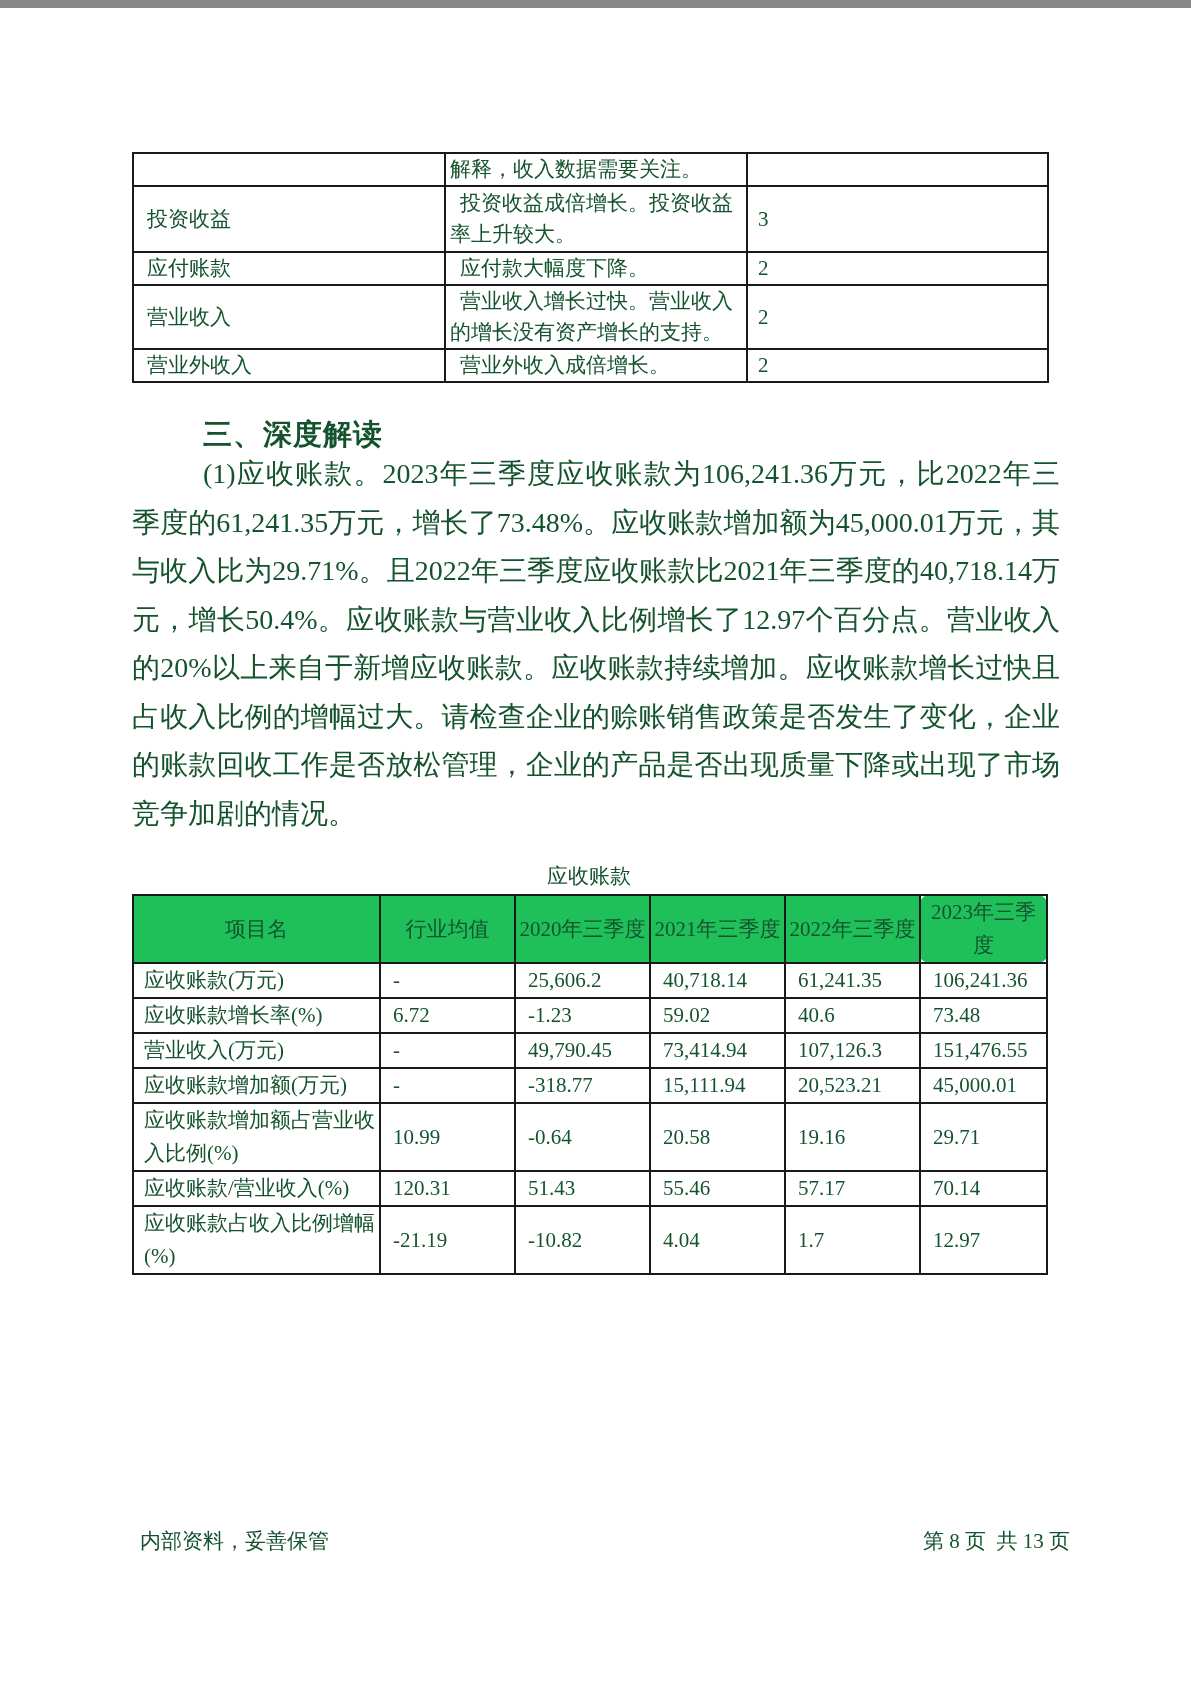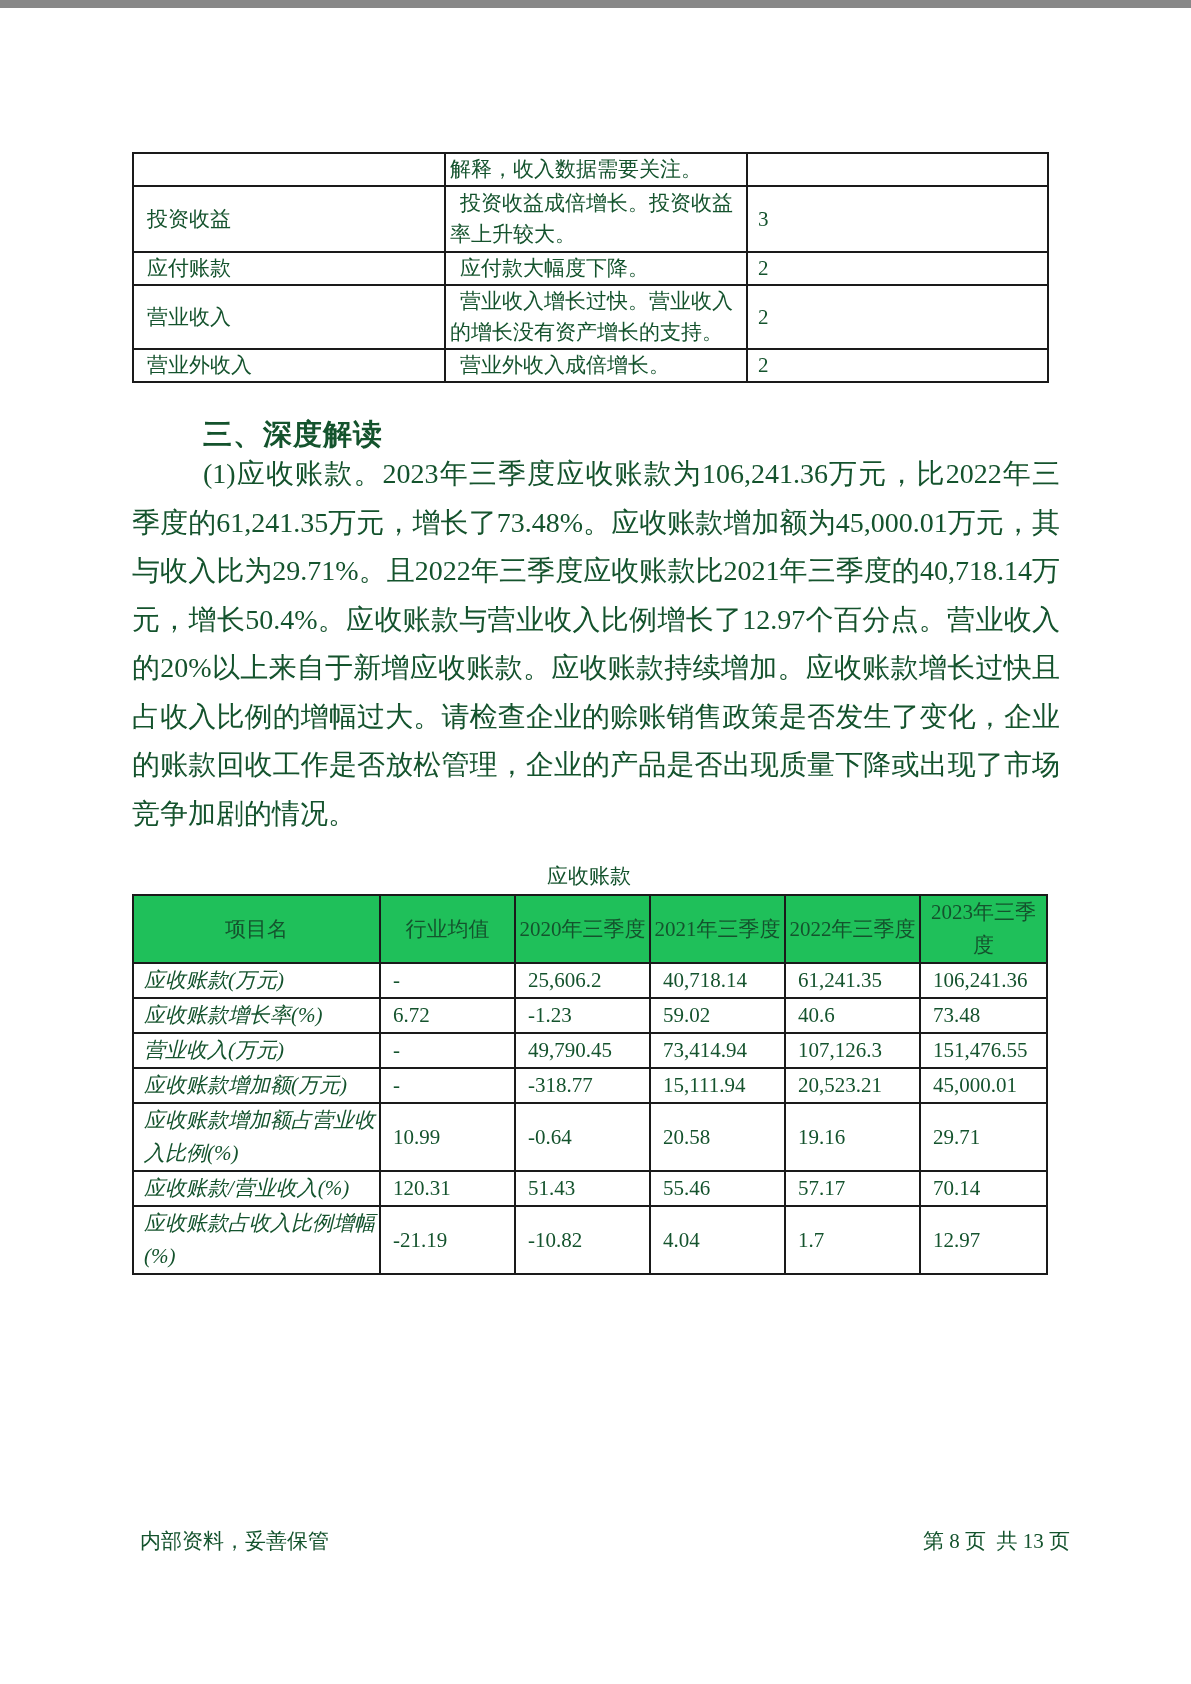--- a/index.html
+++ b/index.html
@@ -53,21 +53,21 @@
     width:914px;border-collapse:collapse;table-layout:fixed;
   }
   .rt th,.rt td{
     border:2px solid #1a1a1a;
     font-size:21px;line-height:33px;
     vertical-align:middle;
     font-weight:normal;
     overflow:hidden;
   }
   .rt th{text-align:center;padding:0 2px;}
-  .rt td.rowlabel{text-align:left;padding:0 4px 0 10px;font-style:italic;}
+  .rt td.rowlabel{text-align:left;padding:0 4px 0 10px;}
   .rt td.val{text-align:left;padding:0 4px 0 12px;}
   
   .footer{
     position:absolute;left:140px;top:1518px;width:930px;
     display:flex;justify-content:space-between;
     font-size:21px;line-height:30px;text-align:right;
   }
   .footer .right{white-space:pre;}
 </style>
 </head>
@@ -125,21 +125,21 @@
         <col style="width:135px">
         <col style="width:127px">
     </colgroup>
     <tbody>
         <tr style="height:33px">
       <th style="background: rgb(31, 192, 90); text-align: center;">项目名</th>
       <th style="background: rgb(31, 192, 90); text-align: center;">行业均值</th>
       <th style="background: rgb(31, 192, 90);">2020年三季度</th>
       <th style="background: rgb(31, 192, 90);">2021年三季度</th>
       <th style="background: rgb(31, 192, 90);">2022年三季度</th>
-      <th style="background: rgb(31, 192, 90);">2023年三季度</th>
+      <th style="background: rgb(31, 192, 90); border-radius: 9px;">2023年三季度</th>
     </tr>
     <tr style="height:33px">
       <td class="rowlabel">应收账款(万元)</td>
       <td class="val">-</td>
       <td class="val">25,606.2</td>
       <td class="val">40,718.14</td>
       <td class="val">61,241.35</td>
       <td class="val">106,241.36</td>
     </tr>
     <tr style="height:34px">

